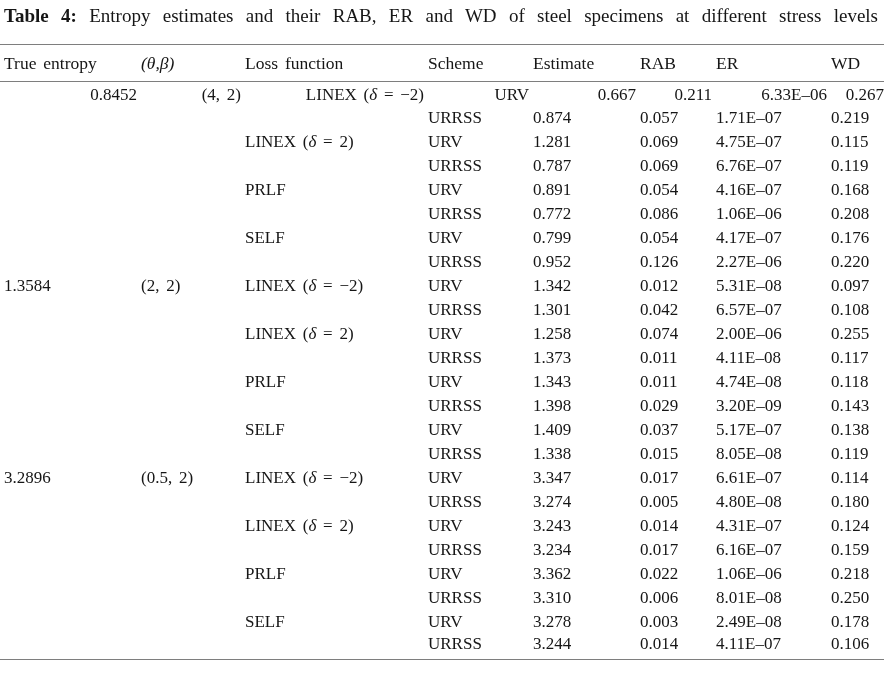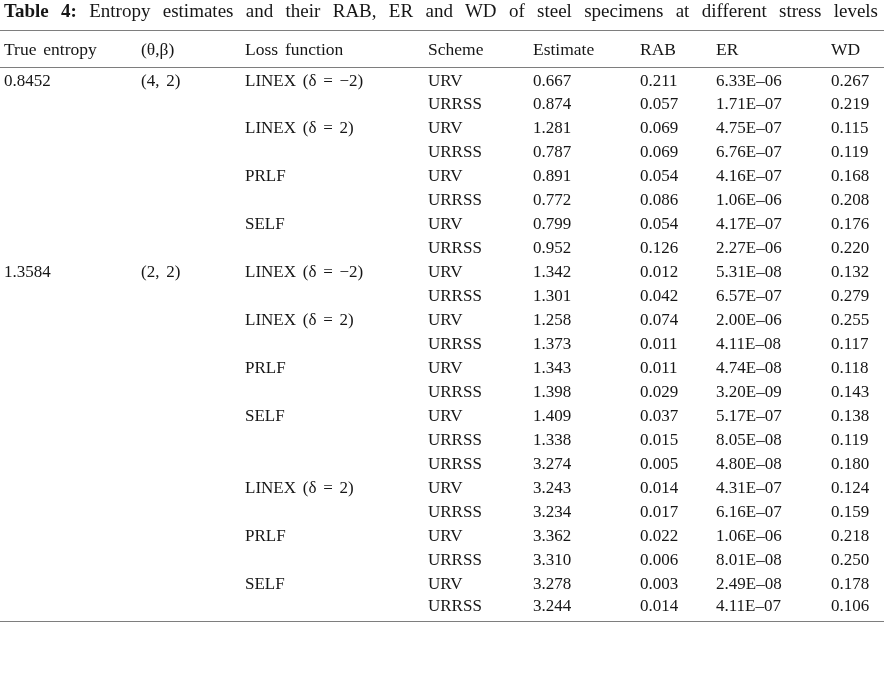--- a/index.html
+++ b/index.html
@@ -3,32 +3,32 @@
 <meta charset="utf-8">
 <style>
   * { margin: 0; padding: 0; box-sizing: border-box; }
   html, body { background: #ffffff; }
   body {
     width: 884px; height: 684px;
     font-family: "Liberation Serif", serif;
     color: #161616;
     overflow: hidden;
   }
-  .page { width: 884px; height: 684px; }
+  .page { width: 884px; height: 684px; padding-top: 5px; }
 
   
   .caption { font-size: 19px; line-height: 22px; padding: 0 6px 0 4px; }
   .cap-line1 { display: block; text-align: justify; text-align-last: justify; }
   .cap-label { font-weight: bold; }
   .cap-line2 { display: block; word-spacing: 2.5px; }
 
   
   table.results {
     width: 884px;
-    margin-top: 8px;
+    margin-top: 17px;
     border-collapse: collapse;
     table-layout: fixed;
     font-size: 17px;
     word-spacing: 2.5px;
     border-top: 1px solid #7e7e7e;
     border-bottom: 1px solid #7e7e7e;
   }
   thead th {
     font-weight: normal;
     text-align: left;
@@ -40,23 +40,23 @@
     white-space: nowrap;
     overflow: hidden;
   }
   tbody td {
     height: 24px;
     vertical-align: middle;
     padding: 0 0 0 4px;
     white-space: nowrap;
     overflow: hidden;
   }
-  tbody tr:first-child td { padding-top: 2px; }
+  tbody tr:first-child td { padding-top: 2px; text-align: right; }
   tbody tr:last-child td { padding-bottom: 5px; }
-  .it { }
+  .it { font-style: italic; }
 </style>
 </head>
 <body>
 
 <div class="page">
 
   <p class="caption">
     <span class="cap-line1"><span class="cap-label">Table 4:</span><span> Entropy estimates and their RAB, ER and WD of steel specimens at different stress levels</span></span>
   </p>
 
@@ -173,32 +173,32 @@
   </tr>
 
   <tr>
     <td>1.3584</td>
     <td>(2, 2)</td>
     <td><span>LINEX (</span><span class="it">δ</span><span> = −2)</span></td>
     <td>URV</td>
     <td>1.342</td>
     <td>0.012</td>
     <td>5.31E–08</td>
-    <td>0.132</td>
+    <td>0.097</td>
   </tr>
 
   <tr>
     <td></td>
     <td></td>
     <td><span></span><span class="it"></span><span></span></td>
     <td>URRSS</td>
     <td>1.301</td>
     <td>0.042</td>
     <td>6.57E–07</td>
-    <td>0.279</td>
+    <td>0.108</td>
   </tr>
 
   <tr>
     <td></td>
     <td></td>
     <td><span>LINEX (</span><span class="it">δ</span><span> = 2)</span></td>
     <td>URV</td>
     <td>1.258</td>
     <td>0.074</td>
     <td>2.00E–06</td>
@@ -253,20 +253,30 @@
     <td></td>
     <td></td>
     <td><span></span><span class="it"></span><span></span></td>
     <td>URRSS</td>
     <td>1.338</td>
     <td>0.015</td>
     <td>8.05E–08</td>
     <td>0.119</td>
   </tr>
 
+  <tr>
+    <td>3.2896</td>
+    <td>(0.5, 2)</td>
+    <td><span>LINEX (</span><span class="it">δ</span><span> = −2)</span></td>
+    <td>URV</td>
+    <td>3.347</td>
+    <td>0.017</td>
+    <td>6.61E–07</td>
+    <td>0.114</td>
+  </tr>
 
   <tr>
     <td></td>
     <td></td>
     <td><span></span><span class="it"></span><span></span></td>
     <td>URRSS</td>
     <td>3.274</td>
     <td>0.005</td>
     <td>4.80E–08</td>
     <td>0.180</td>

